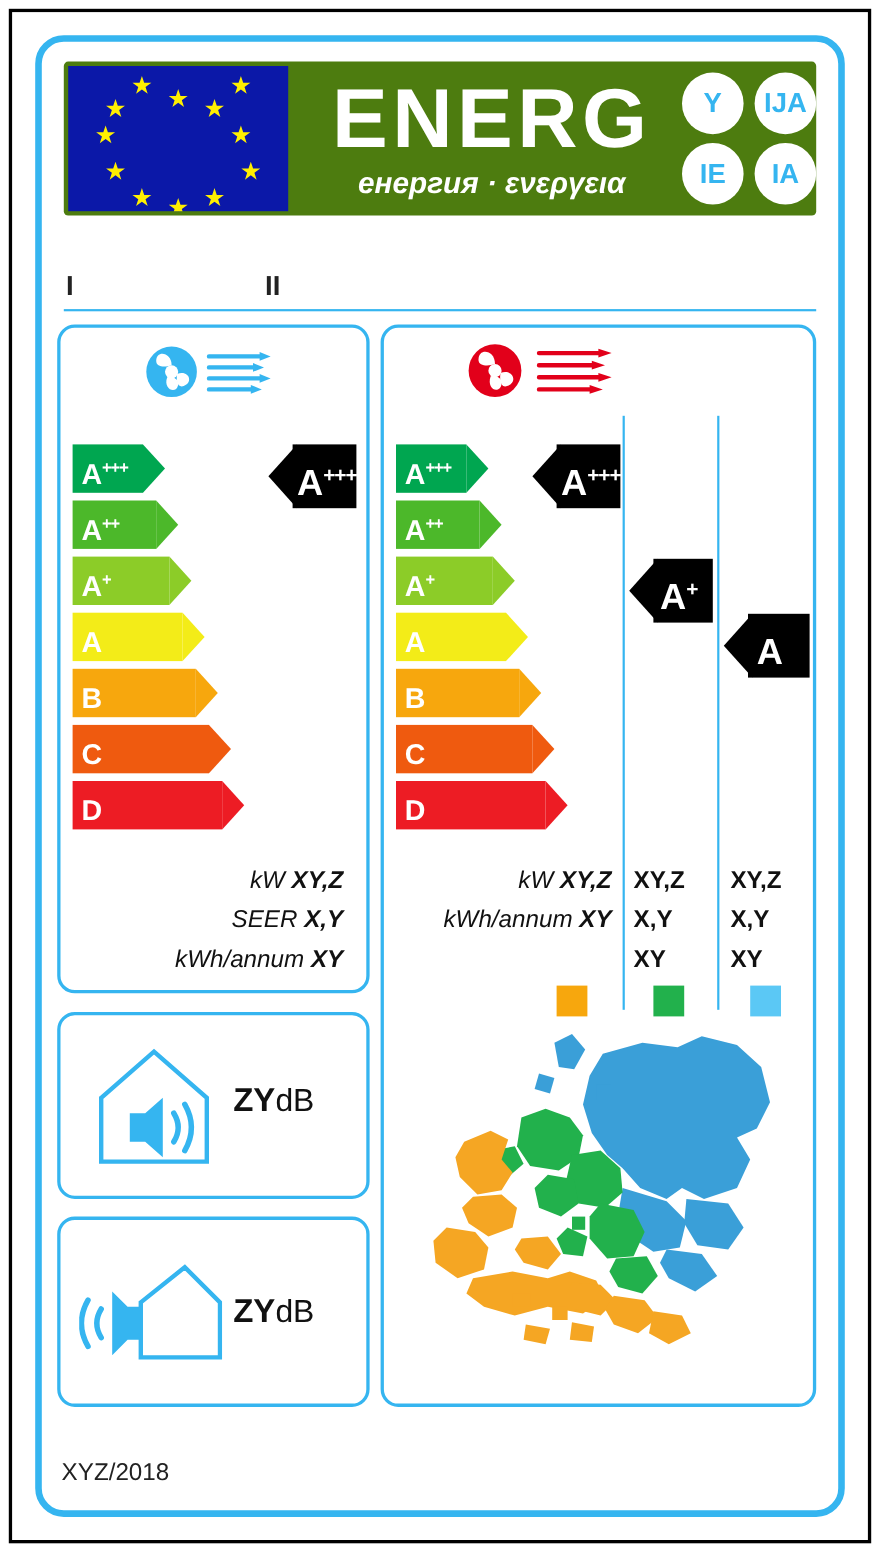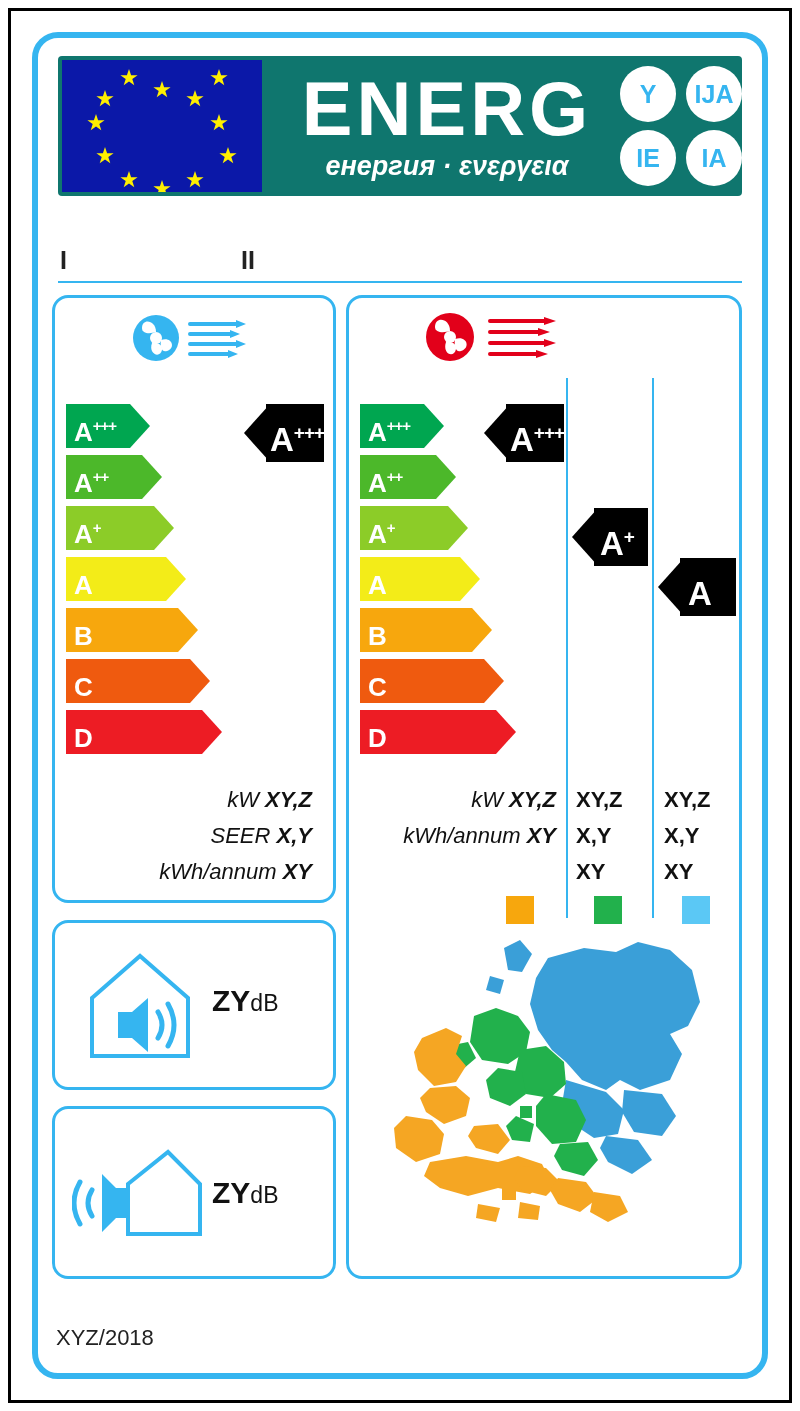--- a/index.html
+++ b/index.html
@@ -40,21 +40,21 @@
     box-sizing: border-box;
     background: #ffffff;
   }
   
   .header {
     position: absolute;
     left: 58px;
     top: 56px;
     width: 684px;
     height: 140px;
-    background: #0f766e;
+    background: #4d7c0f;
     border-radius: 4px;
     overflow: hidden;
   }
   .eu-flag {
     position: absolute;
     left: 4px;
     top: 4px;
     width: 200px;
     height: 132px;
     background: #0b18a8;
@@ -251,21 +251,21 @@
     height: 28px;
   }
 
   
   .noise-txt {
     position: absolute;
     font-size: 30px;
     color: #111111;
     font-weight: bold;
   }
-  .noise-txt .unit { font-size: 23px; font-weight: normal; }
+  .noise-txt .unit { font-size: 29px; font-weight: normal; }
 
   
   .footer-langs {
     position: absolute;
     left: 52px;
     top: 1291px;
     width: 690px;
     text-align: center;
     font-size: 18px;
     color: #35b5f0;

